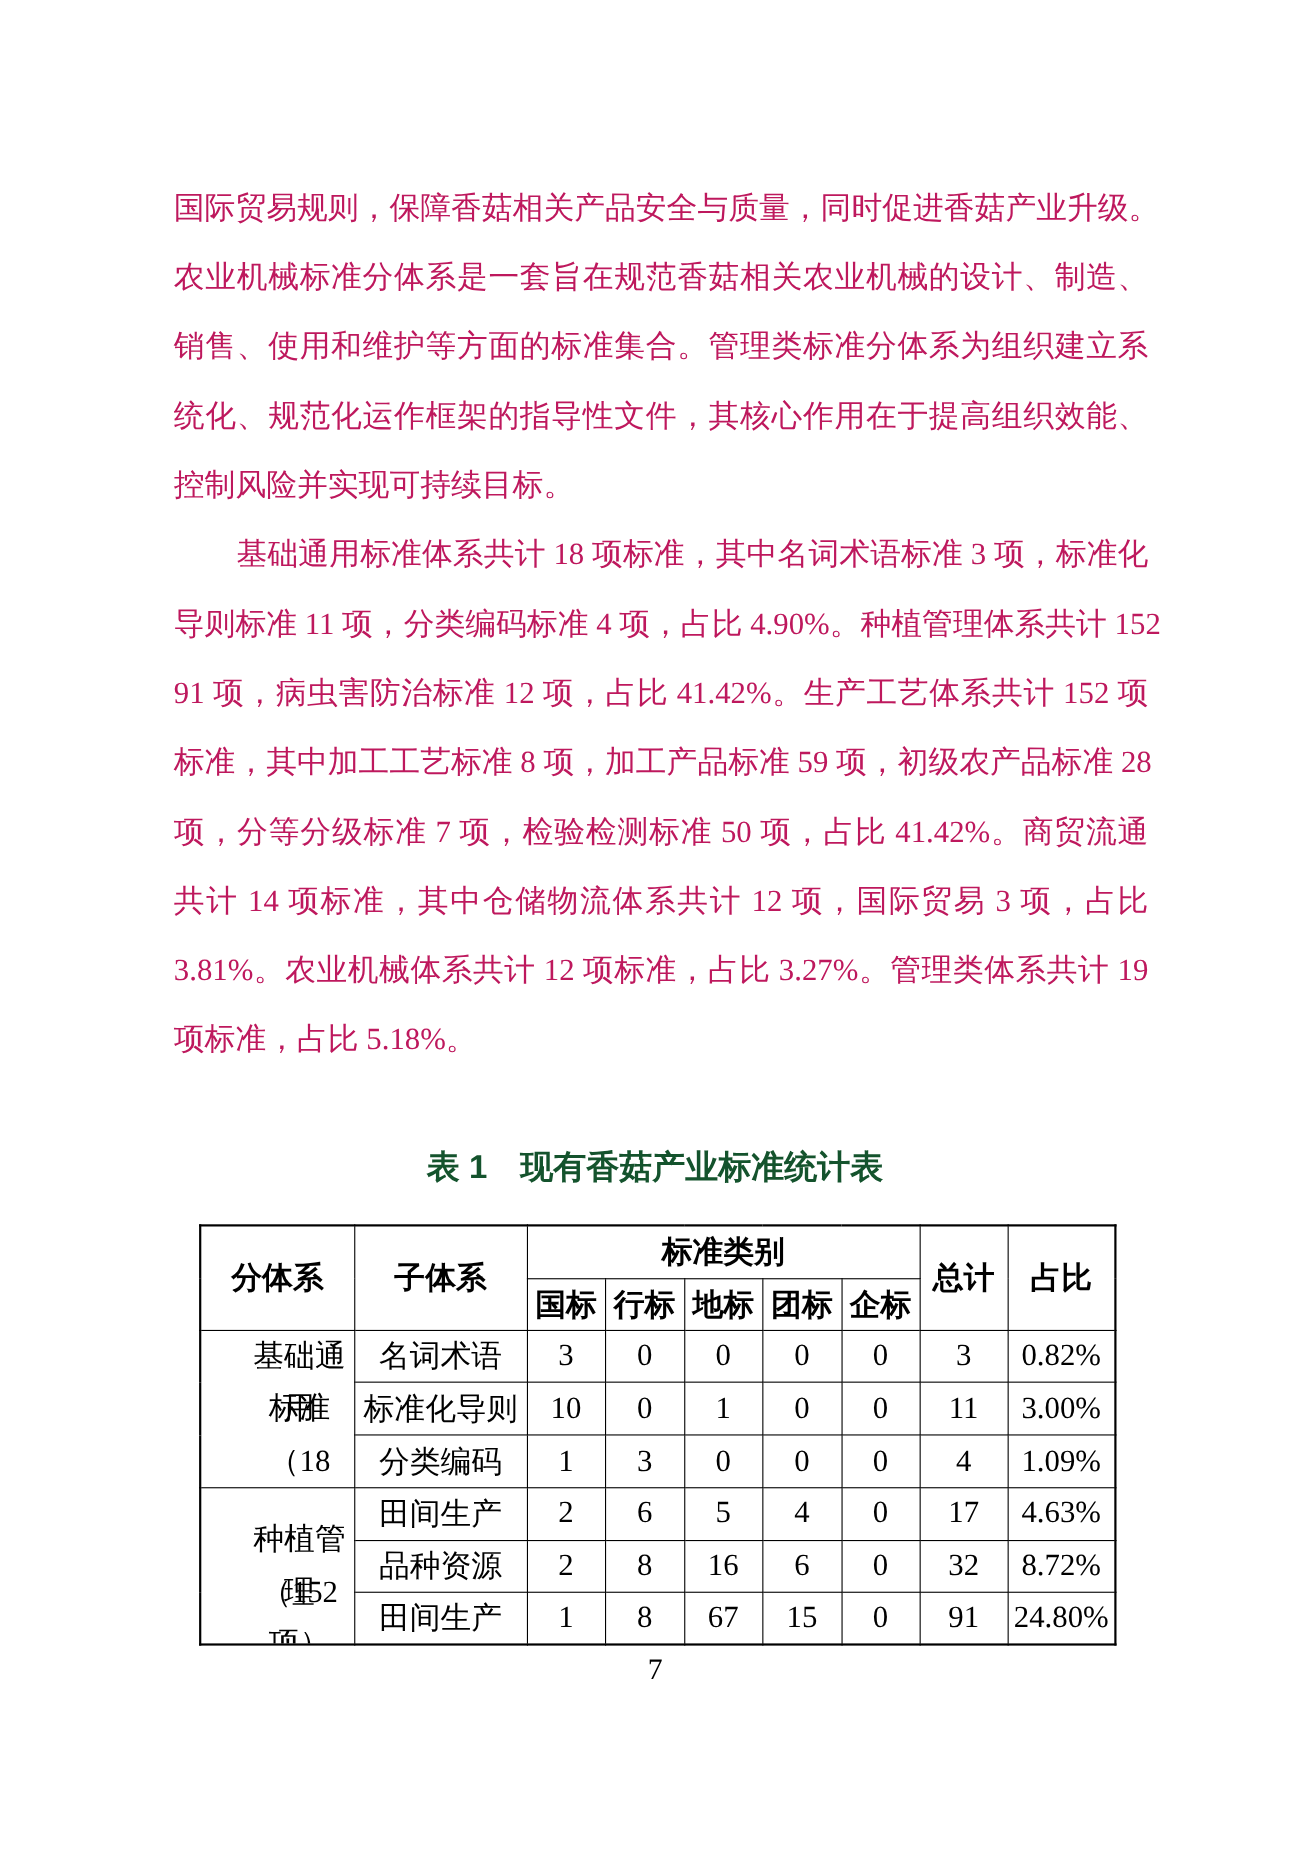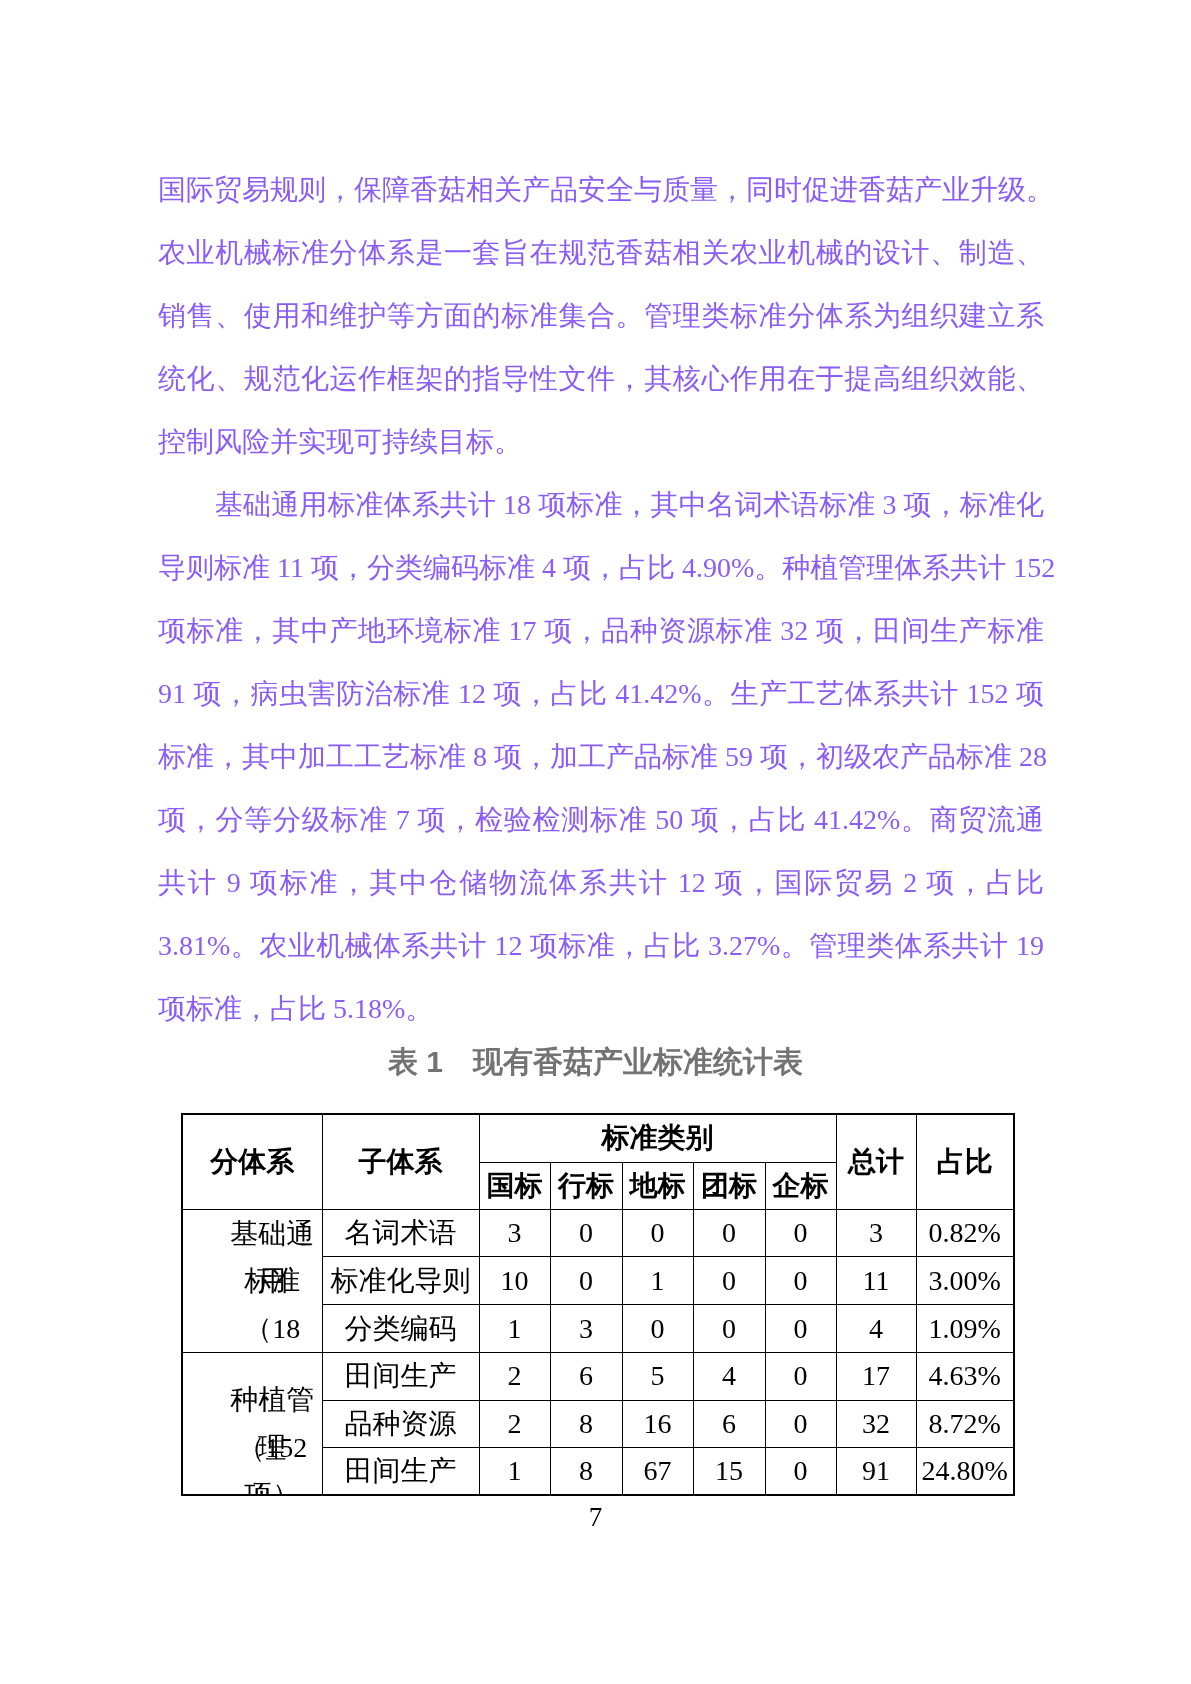--- a/index.html
+++ b/index.html
@@ -17,42 +17,42 @@
     position: absolute;
     left: 158px;
     top: 158px;
     width: 886px;
   }
   .line {
     height: 63px;
     line-height: 63px;
     font-size: 28px;
     font-family: "Liberation Serif", "DejaVu Serif", serif;
-    color: #8b5cf6;
+    color: #be185d;
     text-align: justify;
     text-align-last: justify;
     white-space: nowrap;
   }
   .line.last {
     text-align: center;
     text-align-last: left;
   }
   .line.indent { text-indent: 57px; }
   .caption {
     position: absolute;
     left: 0;
     top: 1039px;
     width: 1191px;
     height: 46px;
     line-height: 46px;
     text-align: center;
     font-family: "Liberation Sans", "DejaVu Sans", sans-serif;
     font-weight: bold;
     font-size: 30px;
-    color: #737373;
+    color: #14532d;
   }
   table.std {
     position: absolute;
     left: 181px;
     top: 1113px;
     width: 832px;
     border-collapse: collapse;
     table-layout: fixed;
     border: 2.5px solid #000;
   }
@@ -97,25 +97,24 @@
 <div class="page">
 
   <div class="text-block">
     <div class="line">国际贸易规则，保障香菇相关产品安全与质量，同时促进香菇产业升级。</div>
     <div class="line">农业机械标准分体系是一套旨在规范香菇相关农业机械的设计、制造、</div>
     <div class="line">销售、使用和维护等方面的标准集合。管理类标准分体系为组织建立系</div>
     <div class="line">统化、规范化运作框架的指导性文件，其核心作用在于提高组织效能、</div>
     <div class="line last">控制风险并实现可持续目标。</div>
     <div class="line indent">基础通用标准体系共计 18 项标准，其中名词术语标准 3 项，标准化</div>
     <div class="line">导则标准 11 项，分类编码标准 4 项，占比 4.90%。种植管理体系共计 152</div>
-    <div class="line">项标准，其中产地环境标准 17 项，品种资源标准 32 项，田间生产标准</div>
     <div class="line">91 项，病虫害防治标准 12 项，占比 41.42%。生产工艺体系共计 152 项</div>
     <div class="line">标准，其中加工工艺标准 8 项，加工产品标准 59 项，初级农产品标准 28</div>
     <div class="line">项，分等分级标准 7 项，检验检测标准 50 项，占比 41.42%。商贸流通</div>
-    <div class="line">共计 9 项标准，其中仓储物流体系共计 12 项，国际贸易 2 项，占比</div>
+    <div class="line">共计 14 项标准，其中仓储物流体系共计 12 项，国际贸易 3 项，占比</div>
     <div class="line">3.81%。农业机械体系共计 12 项标准，占比 3.27%。管理类体系共计 19</div>
     <div class="line last">项标准，占比 5.18%。</div>
   </div>
 
   <div class="caption">表 1　现有香菇产业标准统计表</div>
 
   <table class="std">
     <colgroup>
       <col style="width:140px">
         <col style="width:157px">

